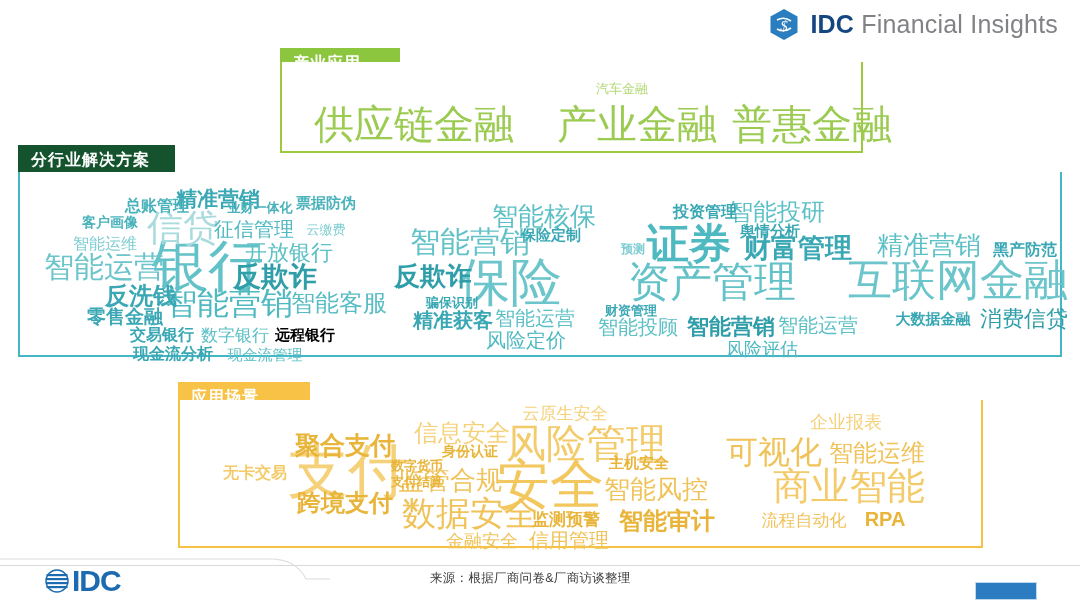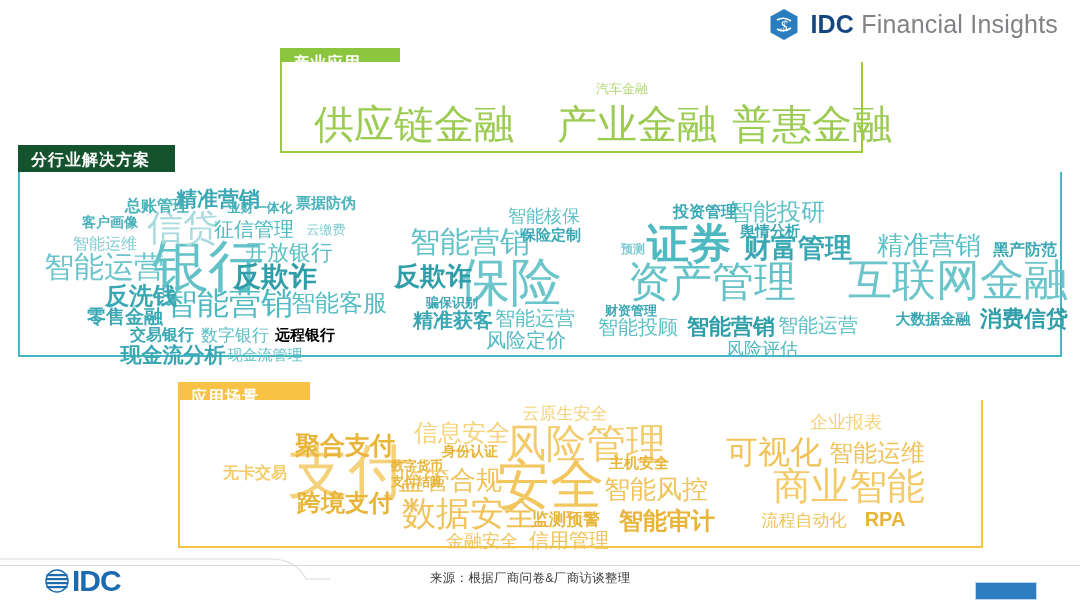--- a/index.html
+++ b/index.html
@@ -95,26 +95,26 @@
         <span class="w" style="left: 198px; top: 26px; font-size: 21px; color: rgb(58, 168, 180); font-weight: bold;">精准营销</span>
         <span class="w" style="left: 137px; top: 34px; font-size: 16px; color: rgb(73, 178, 187); font-weight: bold;">总账管理</span>
         <span class="w" style="left: 90px; top: 50px; font-size: 14px; color: rgb(73, 178, 187); font-weight: bold;">客户画像</span>
         <span class="w" style="left: 85px; top: 72px; font-size: 16px; color: rgb(125, 205, 210); font-weight: normal;">智能运维</span>
         <span class="w" style="left: 240px; top: 35px; font-size: 13px; color: rgb(73, 178, 187); font-weight: bold;">业财一体化</span>
         <span class="w" style="left: 306px; top: 30px; font-size: 15px; color: rgb(73, 178, 187); font-weight: bold;">票据防伪</span>
         <span class="w" style="left: 306px; top: 57px; font-size: 13px; color: rgb(125, 205, 210); font-weight: normal;">云缴费</span>
         <span class="w" style="left: 142px; top: 163px; font-size: 16px; color: rgb(58, 168, 180); font-weight: bold; text-align: right;">交易银行</span>
         <span class="w" style="left: 215px; top: 163px; font-size: 17px; color: rgb(92, 192, 198); font-weight: normal;">数字银行</span>
         <span class="w" style="left: 285px; top: 162px; font-size: 15px; color: #000000; font-weight: bold;">远程银行</span>
-        <span class="w" style="left: 153px; top: 182px; font-size: 21px; color: rgb(58, 168, 180); font-weight: bold;">现金流分析</span>
+        <span class="w" style="left: 153px; top: 182px; font-size: 16px; color: rgb(58, 168, 180); font-weight: bold;">现金流分析</span>
         <span class="w" style="left: 245px; top: 182px; font-size: 15px; color: rgb(92, 192, 198); font-weight: normal;">现金流管理</span>
         <span class="w" style="left: 490px; top: 110px; font-size: 52px; color: rgb(108, 197, 203); font-weight: normal;">保险</span>
         <span class="w" style="left: 450px; top: 70px; font-size: 30px; color: rgb(99, 194, 200); font-weight: normal;">智能营销</span>
         <span class="w" style="left: 413px; top: 104px; font-size: 26px; color: rgb(47, 158, 169); font-weight: bold;">反欺诈</span>
-        <span class="w" style="left: 524px; top: 44px; font-size: 18px; color: rgb(92, 192, 198); font-weight: normal;">智能核保</span>
+        <span class="w" style="left: 524px; top: 44px; font-size: 26px; color: rgb(92, 192, 198); font-weight: normal;">智能核保</span>
         <span class="w" style="left: 531px; top: 62px; font-size: 15px; color: rgb(58, 168, 180); font-weight: bold;">保险定制</span>
         <span class="w" style="left: 432px; top: 130px; font-size: 13px; color: rgb(58, 168, 180); font-weight: bold;">骗保识别</span>
         <span class="w" style="left: 433px; top: 148px; font-size: 20px; color: rgb(58, 168, 180); font-weight: bold;">精准获客</span>
         <span class="w" style="left: 515px; top: 146px; font-size: 20px; color: rgb(92, 192, 198); font-weight: normal;">智能运营</span>
         <span class="w" style="left: 506px; top: 168px; font-size: 20px; color: rgb(79, 185, 193); font-weight: normal;">风险定价</span>
         <span class="w" style="left: 692px; top: 110px; font-size: 42px; color: rgb(99, 194, 200); font-weight: normal;">资产管理</span>
         <span class="w" style="left: 669px; top: 72px; font-size: 42px; color: rgb(79, 185, 193); font-weight: bold;">证券</span>
         <span class="w" style="left: 778px; top: 76px; font-size: 27px; color: rgb(58, 168, 180); font-weight: bold;">财富管理</span>
         <span class="w" style="left: 757px; top: 40px; font-size: 24px; color: rgb(92, 192, 198); font-weight: normal;">智能投研</span>
         <span class="w" style="left: 685px; top: 40px; font-size: 16px; color: rgb(58, 168, 180); font-weight: bold;">投资管理</span>
@@ -122,21 +122,21 @@
         <span class="w" style="left: 613px; top: 77px; font-size: 12px; color: rgb(125, 205, 210); font-weight: bold;">预测</span>
         <span class="w" style="left: 611px; top: 138px; font-size: 13px; color: rgb(58, 168, 180); font-weight: bold;">财资管理</span>
         <span class="w" style="left: 618px; top: 155px; font-size: 20px; color: rgb(92, 192, 198); font-weight: normal;">智能投顾</span>
         <span class="w" style="left: 711px; top: 155px; font-size: 22px; color: rgb(47, 158, 169); font-weight: bold;">智能营销</span>
         <span class="w" style="left: 798px; top: 153px; font-size: 20px; color: rgb(92, 192, 198); font-weight: normal;">智能运营</span>
         <span class="w" style="left: 706px; top: 177px; font-size: 18px; color: rgb(79, 185, 193); font-weight: normal; margin-left: 36px;">风险评估</span>
         <span class="w" style="left: 938px; top: 108px; font-size: 44px; color: rgb(108, 197, 203); font-weight: normal;">互联网金融</span>
         <span class="w" style="left: 909px; top: 73px; font-size: 26px; color: rgb(92, 192, 198); font-weight: normal;">精准营销</span>
         <span class="w" style="left: 1005px; top: 78px; font-size: 16px; color: rgb(58, 168, 180); font-weight: bold; text-align: center;">黑产防范</span>
         <span class="w" style="left: 913px; top: 146px; font-size: 15px; color: rgb(58, 168, 180); font-weight: bold;">大数据金融</span>
-        <span class="w" style="left: 1004px; top: 147px; font-size: 22px; color: rgb(47, 158, 169); font-weight: bold;">消费信贷</span>
+        <span class="w" style="left: 1004px; top: 147px; font-size: 22px; color: rgb(47, 158, 169); font-weight: normal;">消费信贷</span>
       </div>
   </div>
 
   <div class="panel-tab" id="tab-scene">
     <span>应用场景</span>
   </div>
   <div class="panel" id="panel-scene">
     <div class="cloud" id="cloud-scene">
         <span class="w" style="left: 370px; top: 84px; font-size: 54px; color: rgb(242, 199, 94); font-weight: normal;">安全</span>
         <span class="w" style="left: 406px; top: 43px; font-size: 40px; color: rgb(243, 203, 106); font-weight: normal;">风险管理</span>

